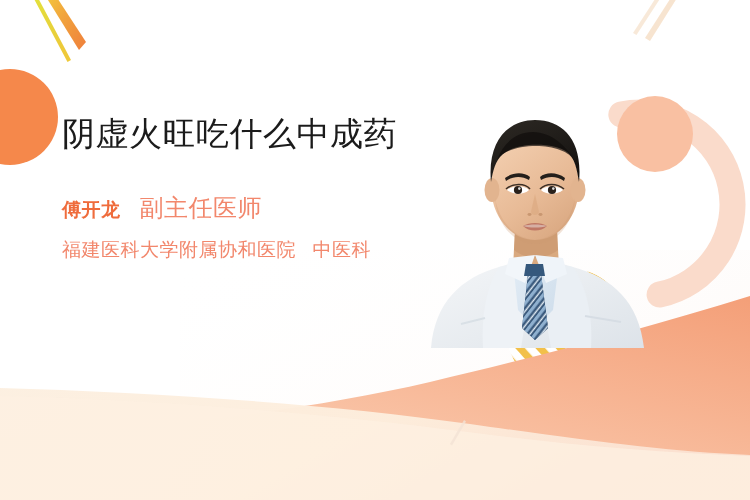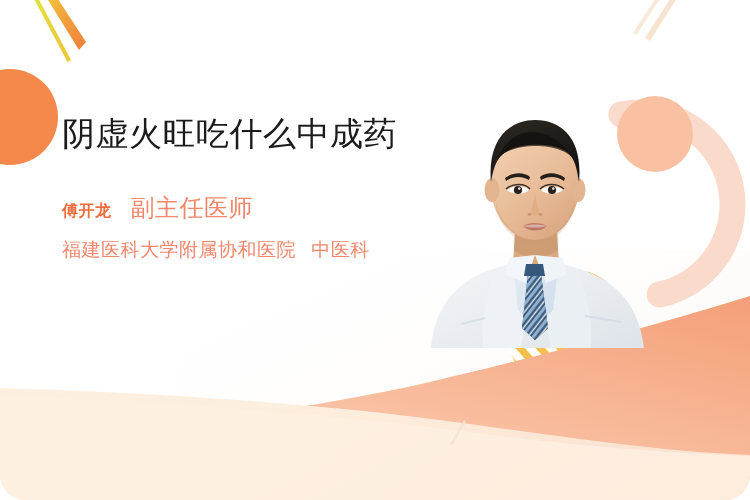--- a/index.html
+++ b/index.html
@@ -10,21 +10,20 @@
   body {
     font-family: "DejaVu Sans", "Liberation Sans", sans-serif;
   }
 
   #card {
     position: relative;
     width: 750px;
     height: 500px;
     overflow: hidden;
     background: #ffffff;
-    border-radius: 26px;
   }
 
   
   .bg-layer {
     position: absolute;
     inset: 0;
     width: 750px;
     height: 500px;
     pointer-events: none;
   }
@@ -54,41 +53,40 @@
     letter-spacing: 0.5px;
     margin: 0;
     font-family: "DejaVu Sans", "Liberation Sans", sans-serif;
   }
 
   .doctor-line {
     margin-top: 36px;
     white-space: nowrap;
   }
   .doctor-name {
-    font-size: 16px;
+    font-size: 19px;
     font-weight: bold;
     color: #ef6c3c;
     letter-spacing: 0.5px;
     text-align: right;
   }
   .doctor-rank {
     font-size: 24px;
     font-weight: normal;
     color: #f2876c;
     letter-spacing: 0.5px;
     margin-left: 14px;
   }
   .hospital-line {
     margin-top: 13px;
     font-size: 19px;
     font-weight: normal;
     color: #f2876c;
     letter-spacing: 0.5px;
     white-space: nowrap;
-    font-family: Liberation Serif, serif;
   }
   .dept {
     margin-left: 10px;
   }
 </style>
 </head>
 <body>
 
 <div id="card">
 

